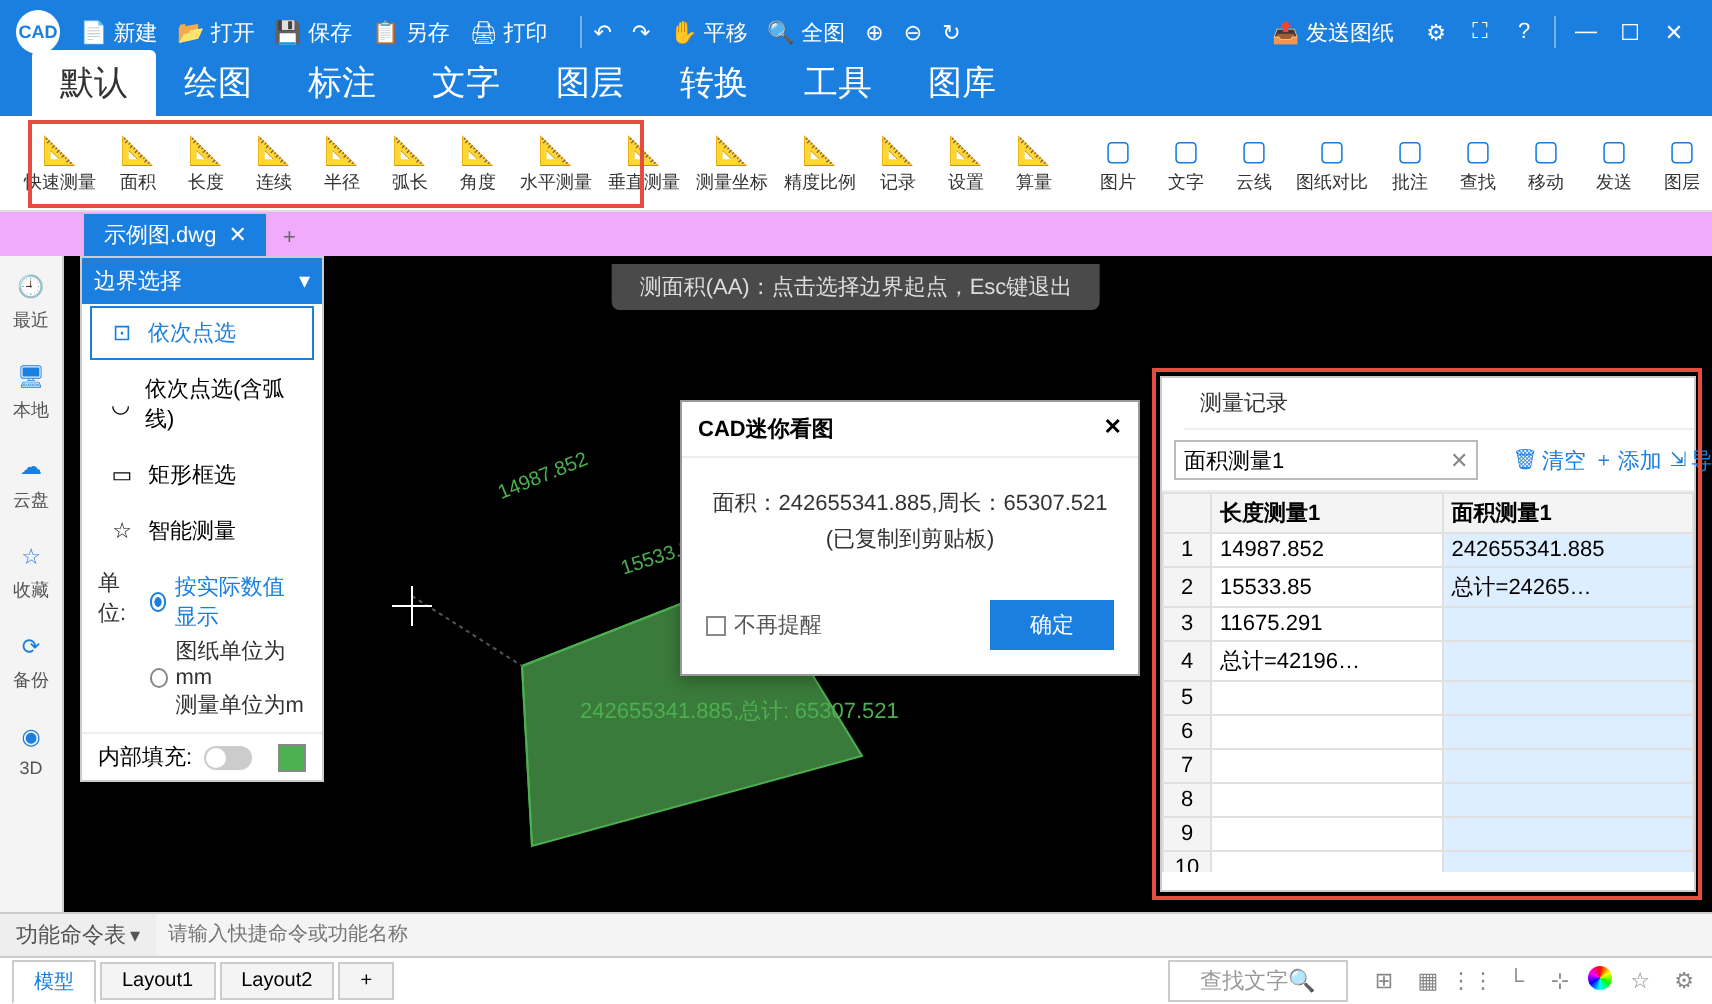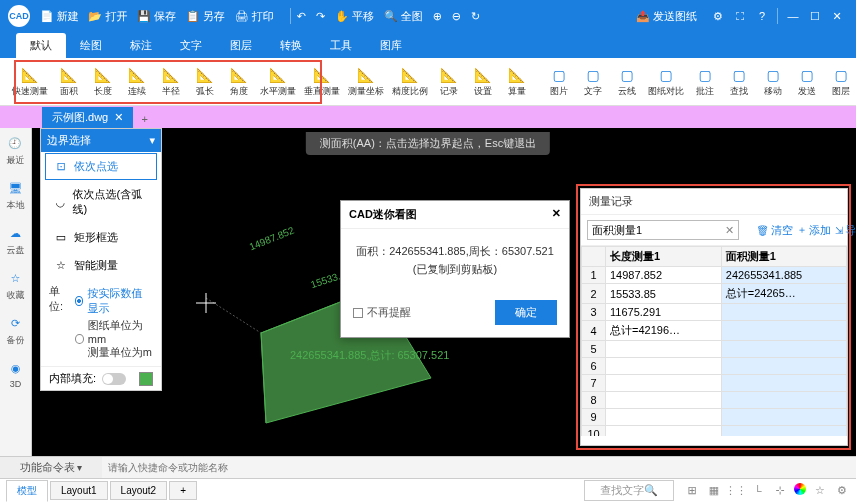--- a/index.html
+++ b/index.html
@@ -7,21 +7,21 @@
 
 
 .titlebar { background: #1B7FE0; height: 32px; display: flex; align-items: center; color: #fff; padding: 0 8px; }
 .logo-circle { width: 22px; height: 22px; background: #fff; border-radius: 50%; display: flex; align-items: center; justify-content: center; color: #1B7FE0; font-weight: bold; font-size: 9px; margin-right: 10px; }
 .title-btn { display: flex; align-items: center; gap: 3px; margin-right: 10px; color: #fff; font-size: 11px; cursor: pointer; }
 .title-spacer { flex: 1; }
 .win-btn { width: 22px; height: 22px; display: flex; align-items: center; justify-content: center; cursor: pointer; }
 
 
 .menubar { background: #1B7FE0; height: 26px; display: flex; align-items: flex-end; color: #fff; padding: 0 16px; }
-.menu-item { padding: 5px 14px; cursor: pointer; font-size: 11px; }
+.menu-item { padding: 5px 14px; cursor: pointer; font-size: 17px; }
 .menu-item.active { background: #fff; color: #333; border-radius: 3px 3px 0 0; }
 
 
 .ribbon { background: #fff; height: 48px; display: flex; align-items: center; padding: 4px 8px; border-bottom: 1px solid #ddd; position: relative; }
 .highlight-box1 { position: absolute; border: 2px solid #E74C3C; left: 14px; top: 2px; width: 308px; height: 44px; pointer-events: none; z-index: 5; }
 .ribbon-btn { display: flex; flex-direction: column; align-items: center; justify-content: center; padding: 2px 4px; cursor: pointer; min-width: 34px; }
 .ribbon-btn-icon { width: 18px; height: 18px; display: flex; align-items: center; justify-content: center; color: #1B7FE0; font-size: 14px; }
 .ribbon-btn-label { font-size: 9px; color: #333; margin-top: 1px; white-space: nowrap; }
 .ribbon-sep { width: 1px; height: 36px; background: #ddd; margin: 0 4px; }
 
@@ -61,35 +61,35 @@
 .popup-title { padding: 6px 8px; font-size: 11px; font-weight: bold; display: flex; justify-content: space-between; border-bottom: 1px solid #eee; }
 .popup-body { padding: 12px 10px; text-align: center; font-size: 11px; color: #333; }
 .popup-body p { margin: 3px 0; }
 .popup-actions { display: flex; justify-content: space-between; align-items: center; padding: 8px 12px 12px; }
 .popup-check { display: flex; align-items: center; gap: 4px; font-size: 10px; color: #555; }
 .popup-btn { background: #1B7FE0; color: #fff; border: none; padding: 5px 20px; cursor: pointer; font-size: 11px; }
 
 
 .right-panel { position: absolute; right: 8px; top: 60px; width: 268px; height: 258px; background: #fff; border: 1px solid #ccc; z-index: 3; }
 .highlight-box2 { position: absolute; border: 2px solid #E74C3C; right: 5px; top: 56px; width: 275px; height: 266px; pointer-events: none; z-index: 6; }
-.rp-title { padding: 5px 8px; font-size: 11px; color: #333; border-bottom: 1px solid #eee; }
+.rp-title { padding: 5px 8px; font-size: 11px; color: #333; border-bottom: 1px solid #eee; margin-left: 11px; }
 .rp-controls { display: flex; align-items: center; padding: 5px 6px; gap: 4px; border-bottom: 1px solid #eee; }
 .rp-input { flex: 1; border: 1px solid #bbb; padding: 3px 4px; font-size: 11px; }
 .rp-input-clear { position: relative; left: -18px; cursor: pointer; color: #888; }
 .rp-link { display: flex; align-items: center; gap: 2px; color: #1B7FE0; font-size: 10px; cursor: pointer; white-space: nowrap; }
 .rp-table { width: 100%; border-collapse: collapse; font-size: 10px; }
 .rp-table th, .rp-table td { border: 1px solid #e0e0e0; padding: 2px 4px; height: 17px; text-align: left; }
 .rp-table th { background: #f4f4f4; font-weight: bold; }
 .rp-table .idx { width: 24px; text-align: center; background: #f4f4f4; }
 .rp-table td.area { background: #dceeff; }
 .rp-scroll { height: 190px; overflow-y: auto; }
 
 
 .cmdbar { height: 22px; background: #f4f4f4; border-top: 1px solid #ccc; display: flex; align-items: center; }
-.cmd-label { background: #eee; padding: 3px 20px; font-size: 10px; color: #555; display: flex; align-items: center; gap: 2px; text-align: right; }
+.cmd-label { background: #eee; padding: 3px 8px; font-size: 10px; color: #555; display: flex; align-items: center; gap: 2px; text-align: right; }
 .cmd-input { flex: 1; border: none; background: transparent; padding: 3px 6px; font-size: 10px; color: #999; }
 
 
 .bottom-tabs { height: 24px; background: #fff; border-top: 1px solid #ccc; display: flex; align-items: center; padding: 0 6px; gap: 2px; }
 .bottom-tab { padding: 3px 10px; font-size: 10px; border: 1px solid #ccc; background: #f4f4f4; cursor: pointer; }
 .bottom-tab.active { background: #fff; color: #1B7FE0; border-bottom: 1px solid #fff; font-family: Liberation Serif, serif; }
 .bottom-spacer { flex: 1; }
 .search-box { border: 1px solid #ccc; padding: 2px 6px; font-size: 10px; width: 90px; display: flex; align-items: center; justify-content: center; color: #999; }
 .status-icons { display: flex; gap: 6px; margin-left: 8px; }
 .status-icon { width: 16px; height: 16px; display: flex; align-items: center; justify-content: center; color: #888; cursor: pointer; }

